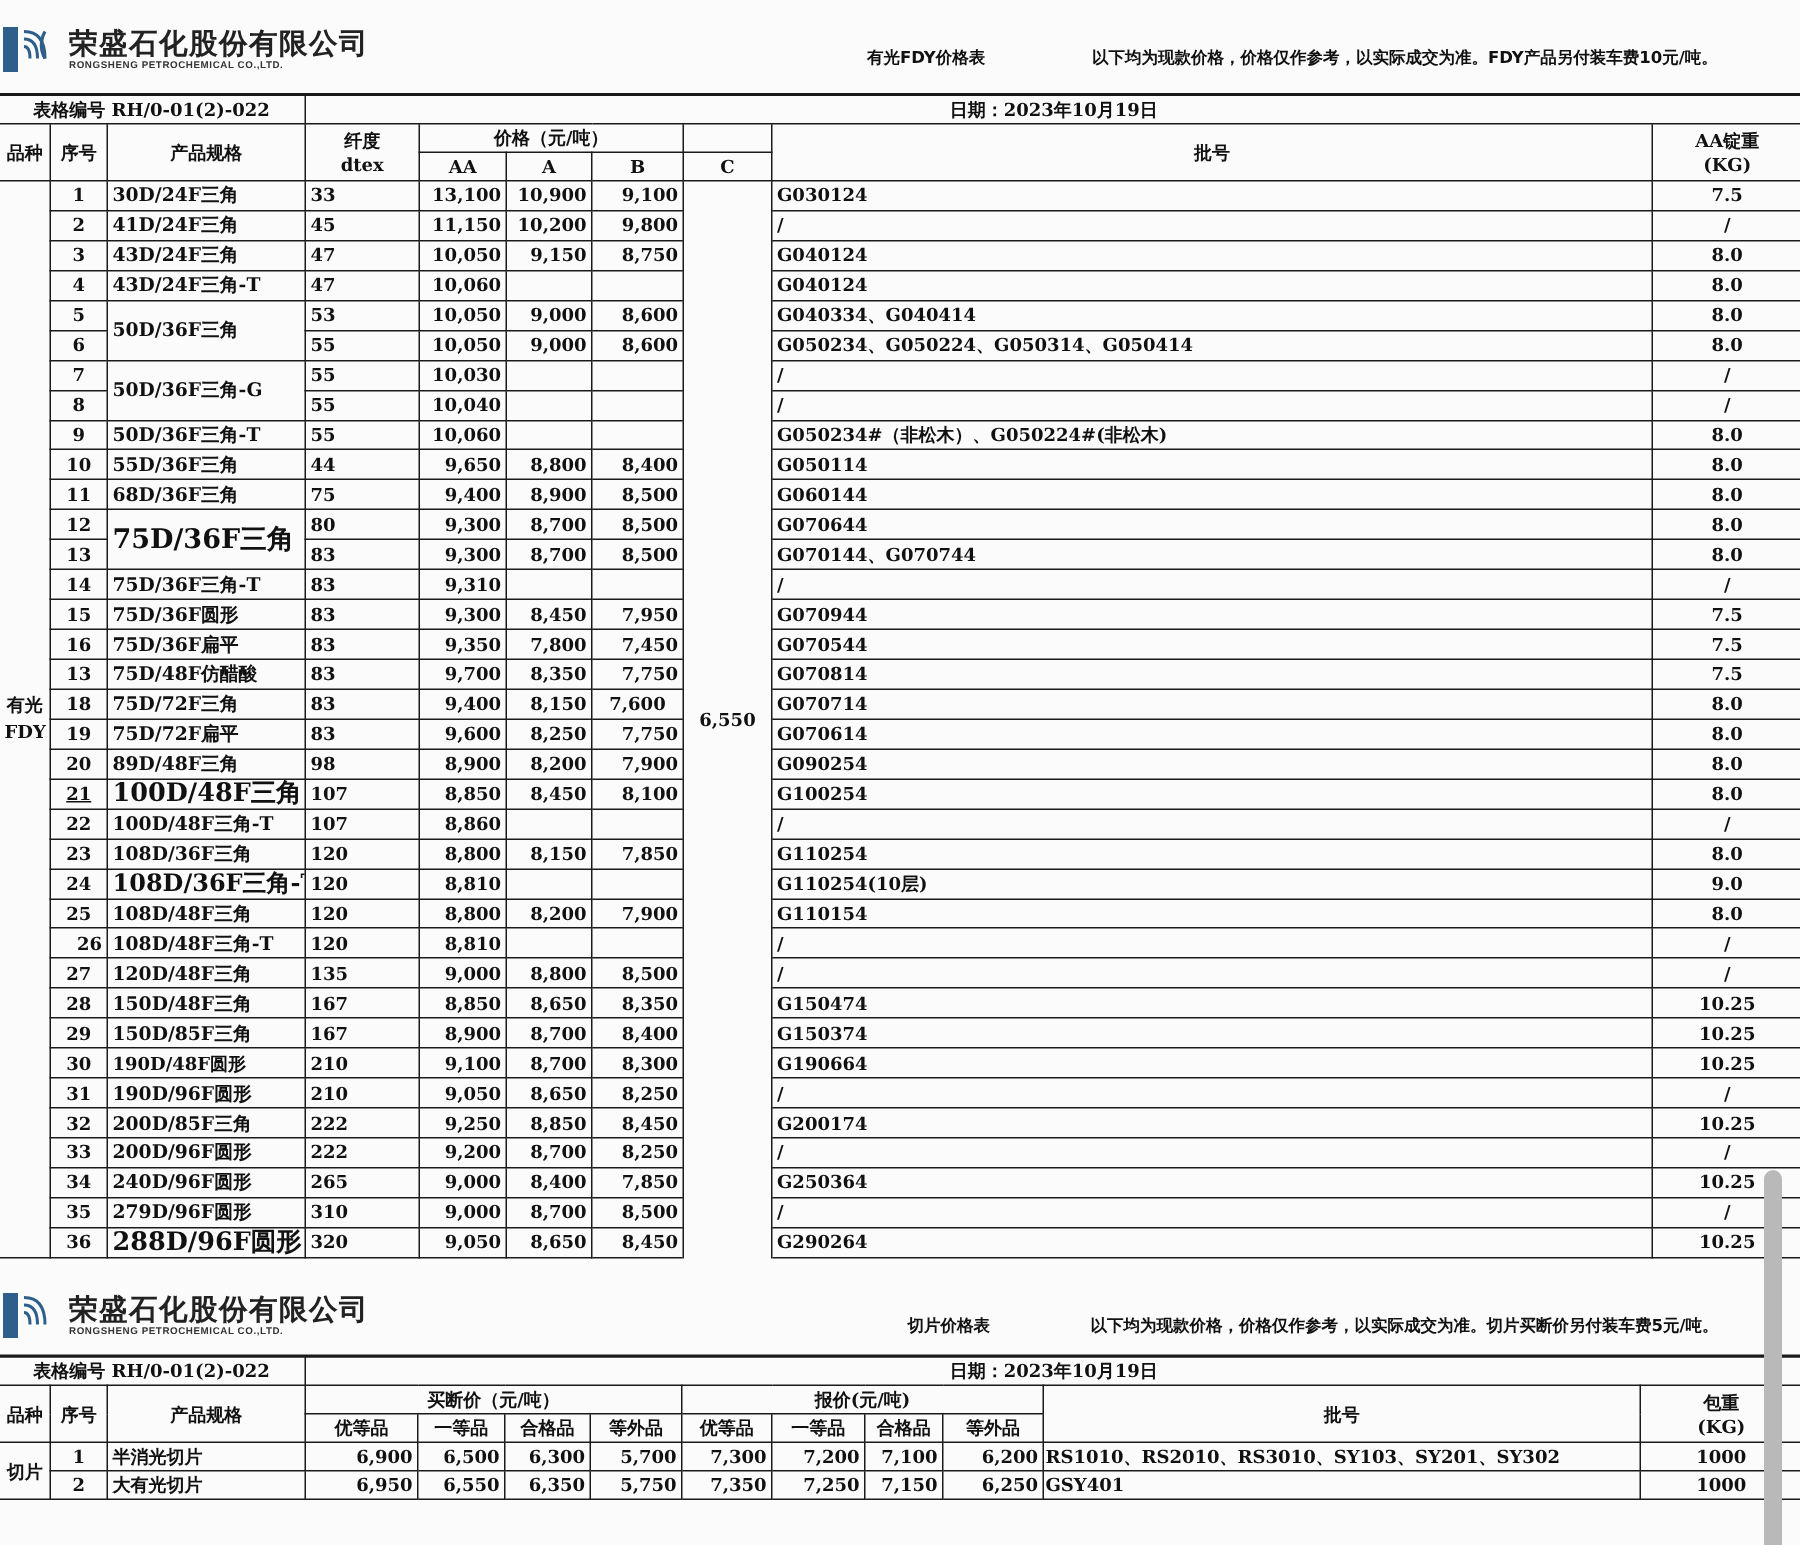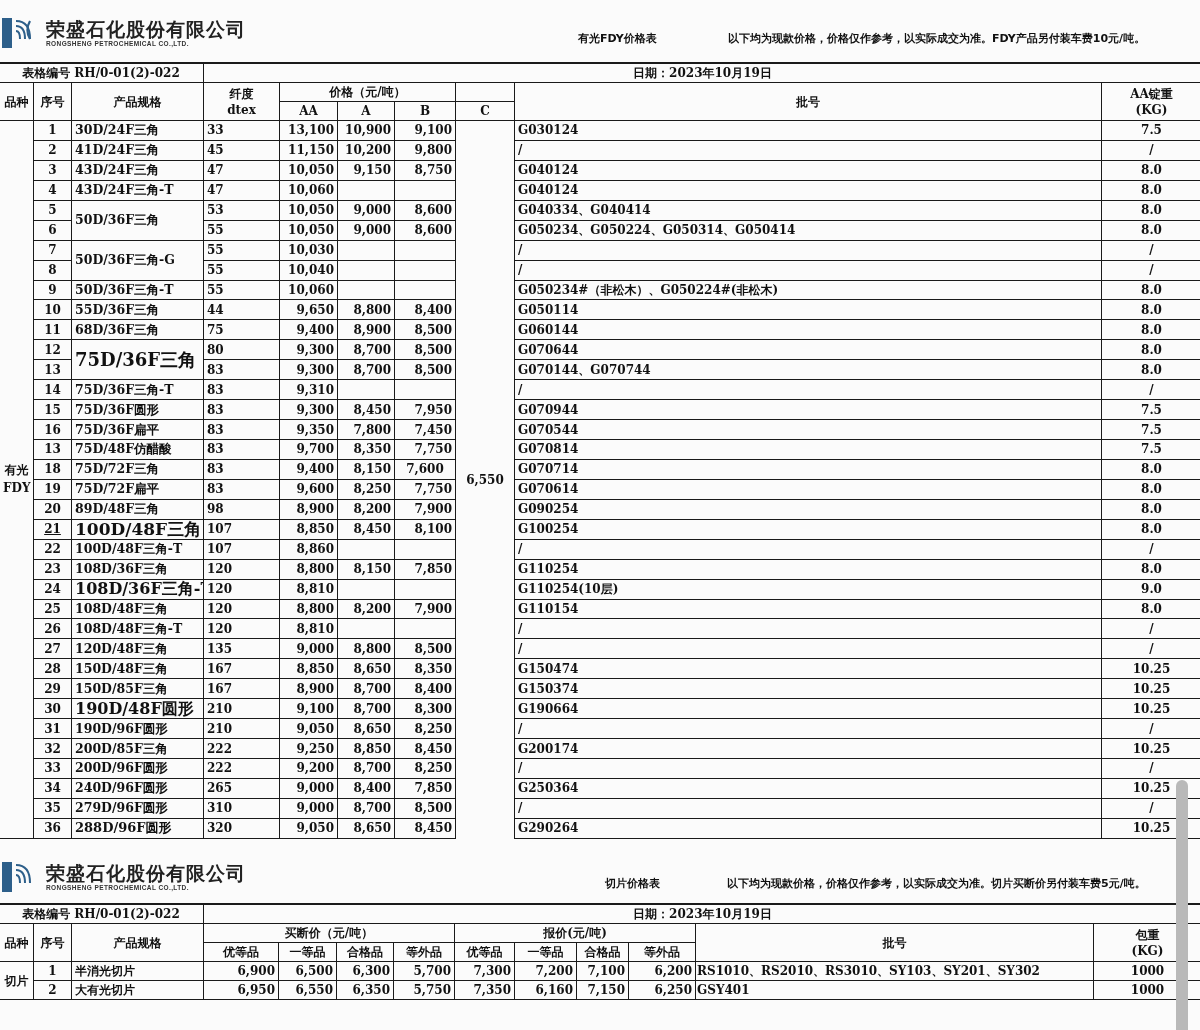--- a/index.html
+++ b/index.html
@@ -346,21 +346,21 @@
         <td class="c num" style="height: 18.95px; line-height: 18px;">25</td>
         <td class="l cnf" style="font-size: 12.5px; height: 18.95px; line-height: 18px;">108D/48F三角</td>
         <td class="l num" style="height: 18.95px; line-height: 18px;">120</td>
         <td class="r num" style="height: 18.95px; line-height: 18px;">8,800</td>
         <td class="r num" style="height: 18.95px; line-height: 18px;">8,200</td>
         <td class="r num" style="height: 18.95px; line-height: 18px;">7,900</td>
         <td class="l lot" style="height: 18.95px; line-height: 18px;">G110154</td>
         <td class="c num" style="height: 18.95px; line-height: 18px;">8.0</td>
       </tr>
       <tr>
-        <td class="c num" style="height: 18.95px; line-height: 18px;">26</td>
+        <td class="c num" style="height: 18.95px; line-height: 18px; text-align: right;">26</td>
         <td class="l cnf" style="font-size: 12.5px; height: 18.95px; line-height: 18px;">108D/48F三角-T</td>
         <td class="l num" style="height: 18.95px; line-height: 18px;">120</td>
         <td class="r num" style="height: 18.95px; line-height: 18px;">8,810</td>
         <td class="r num" style="height: 18.95px; line-height: 18px;"></td>
         <td class="r num" style="height: 18.95px; line-height: 18px;"></td>
         <td class="l lot" style="height: 18.95px; line-height: 18px;">/</td>
         <td class="c num" style="height: 18.95px; line-height: 18px;">/</td>
       </tr>
       <tr>
         <td class="c num" style="height: 18.95px; line-height: 18px;">27</td>
@@ -387,21 +387,21 @@
         <td class="l cnf" style="font-size: 12.5px; height: 18.95px; line-height: 18px;">150D/85F三角</td>
         <td class="l num" style="height: 18.95px; line-height: 18px;">167</td>
         <td class="r num" style="height: 18.95px; line-height: 18px;">8,900</td>
         <td class="r num" style="height: 18.95px; line-height: 18px;">8,700</td>
         <td class="r num" style="height: 18.95px; line-height: 18px;">8,400</td>
         <td class="l lot" style="height: 18.95px; line-height: 18px;">G150374</td>
         <td class="c num" style="height: 18.95px; line-height: 18px;">10.25</td>
       </tr>
       <tr>
         <td class="c num" style="height: 18.95px; line-height: 18px;">30</td>
-        <td class="l cnf" style="font-size: 16px; height: 18.95px; line-height: 18px; margin-left: 42px;">190D/48F圆形</td>
+        <td class="l cnf" style="font-size: 12px; height: 18.95px; line-height: 18px; margin-left: 42px;">190D/48F圆形</td>
         <td class="l num" style="height: 18.95px; line-height: 18px;">210</td>
         <td class="r num" style="height: 18.95px; line-height: 18px;">9,100</td>
         <td class="r num" style="height: 18.95px; line-height: 18px;">8,700</td>
         <td class="r num" style="height: 18.95px; line-height: 18px;">8,300</td>
         <td class="l lot" style="height: 18.95px; line-height: 18px;">G190664</td>
         <td class="c num" style="height: 18.95px; line-height: 18px;">10.25</td>
       </tr>
       <tr>
         <td class="c num" style="height: 18.95px; line-height: 18px;">31</td>
         <td class="l cnf" style="font-size: 12.5px; height: 18.95px; line-height: 18px;">190D/96F圆形</td>
@@ -447,21 +447,21 @@
         <td class="l cnf" style="font-size: 12.5px; height: 18.95px; line-height: 18px;">279D/96F圆形</td>
         <td class="l num" style="height: 18.95px; line-height: 18px;">310</td>
         <td class="r num" style="height: 18.95px; line-height: 18px;">9,000</td>
         <td class="r num" style="height: 18.95px; line-height: 18px;">8,700</td>
         <td class="r num" style="height: 18.95px; line-height: 18px;">8,500</td>
         <td class="l lot" style="height: 18.95px; line-height: 18px;">/</td>
         <td class="c num" style="height: 18.95px; line-height: 18px;">/</td>
       </tr>
       <tr>
         <td class="c num" style="height: 18.95px; line-height: 18px;">36</td>
-        <td class="l cnf" style="font-size: 13px; height: 18.95px; line-height: 18px;">288D/96F圆形</td>
+        <td class="l cnf" style="font-size: 17px; height: 18.95px; line-height: 18px;">288D/96F圆形</td>
         <td class="l num" style="height: 18.95px; line-height: 18px;">320</td>
         <td class="r num" style="height: 18.95px; line-height: 18px;">9,050</td>
         <td class="r num" style="height: 18.95px; line-height: 18px;">8,650</td>
         <td class="r num" style="height: 18.95px; line-height: 18px;">8,450</td>
         <td class="l lot" style="height: 18.95px; line-height: 18px;">G290264</td>
         <td class="c num" style="height: 18.95px; line-height: 18px;">10.25</td>
       </tr>
     </tbody>
 </table>
 
@@ -544,21 +544,21 @@
         <td class="c num">1000</td>
       </tr>
       <tr>
         <td class="c num">2</td>
         <td class="l cnf">大有光切片</td>
         <td class="r num">6,950</td>
         <td class="r num">6,550</td>
         <td class="r num">6,350</td>
         <td class="r num">5,750</td>
         <td class="r num">7,350</td>
-        <td class="r num">6,160</td>
+        <td class="r num">7,250</td>
         <td class="r num">7,150</td>
         <td class="r num">6,250</td>
         <td class="l lot" style="padding-left:1px;">GSY401</td>
         <td class="c num">1000</td>
       </tr>
     </tbody>
 </table>
 
 <div class="scrollbar"></div>
 

